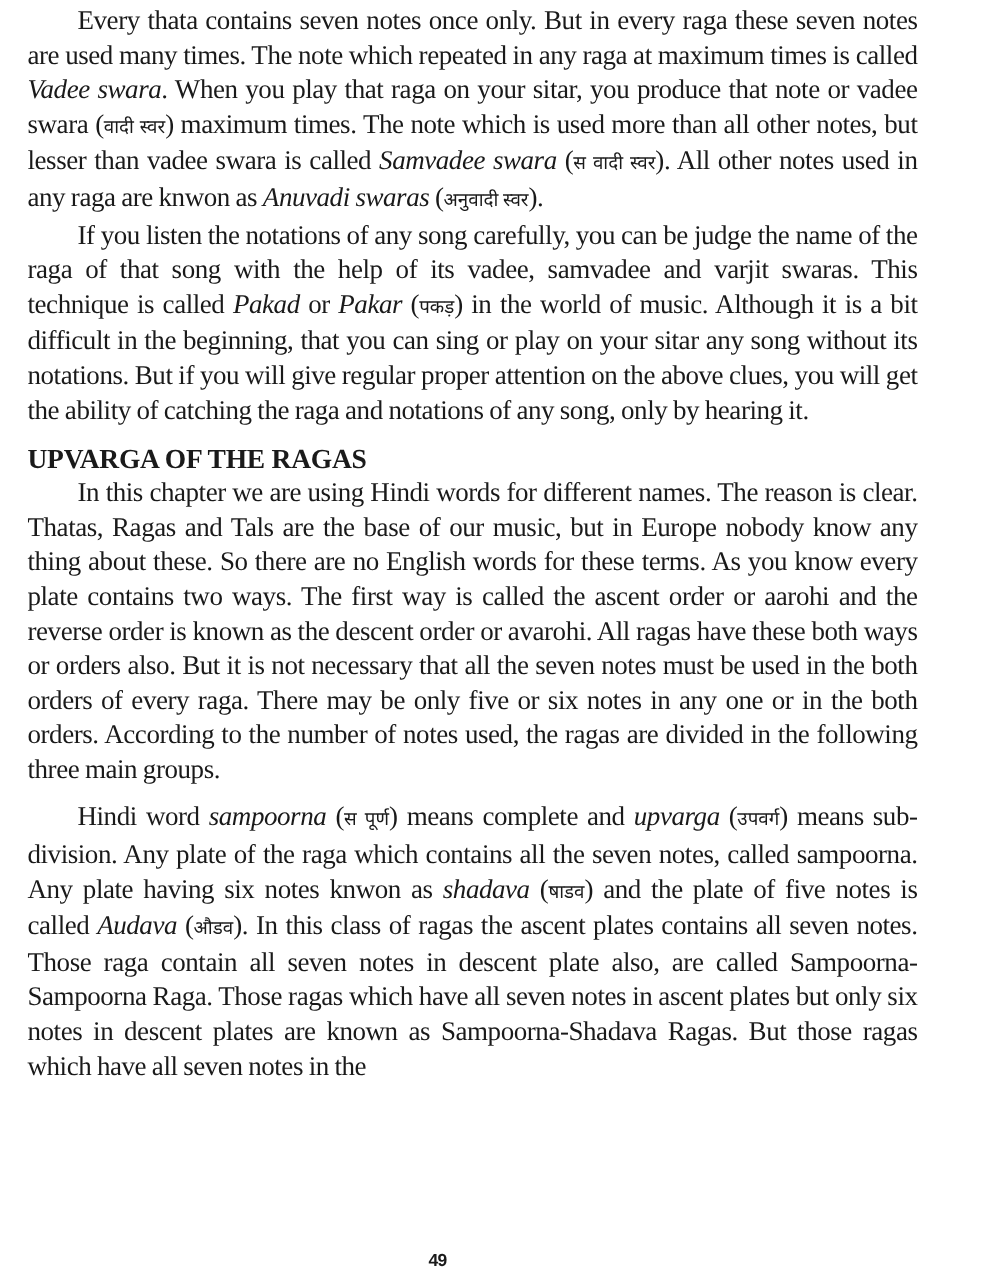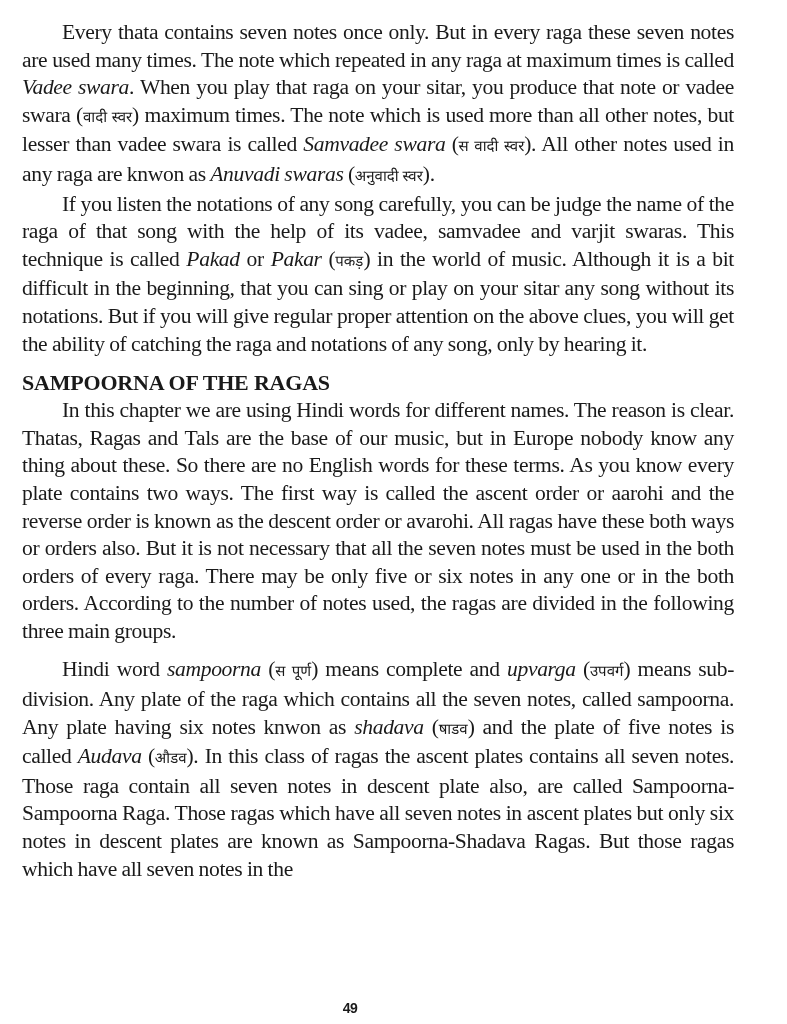--- a/index.html
+++ b/index.html
@@ -11,21 +11,21 @@
     width: 787px;
     height: 1024px;
     overflow: hidden;
     position: relative;
     color: #1a1a1a;
     font-family: "Liberation Serif", "DejaVu Serif", serif;
   }
   .page {
     position: absolute;
     left: 22px;
-    top: 19px;
+    top: 3px;
     width: 712px;
   }
   .para {
     margin: 0;
     font-size: 21.6px;
     line-height: 27.6px;
     text-align: justify;
     text-indent: 40px;
     letter-spacing: -0.35px;
     word-spacing: -0.5px;
@@ -60,21 +60,21 @@
 <div class="page">
 
   <p class="para">
     <span>Every thata contains seven notes once only. But in every raga these seven notes are used many times. The note which repeated in any raga at maximum times is called </span><em>Vadee swara</em><span>. When you play that raga on your sitar, you produce that note or vadee swara (</span><span class="hi">वादी स्वर</span><span>) maximum times. The note which is used more than all other notes, but lesser than vadee swara is called </span><em>Samvadee swara</em><span> (</span><span class="hi">स वादी स्वर</span><span>). All other notes used in any raga are knwon as </span><em>Anuvadi swaras</em><span> (</span><span class="hi">अनुवादी स्वर</span><span>).</span>
   </p>
 
   <p class="para gap-after">
     <span>If you listen the notations of any song carefully, you can be judge the name of the raga of that song with the help of its vadee, samvadee and varjit swaras. This technique is called </span><em>Pakad</em><span> or </span><em>Pakar</em><span> (</span><span class="hi">पकड़</span><span>) in the world of music. Although it is a bit difficult in the beginning, that you can sing or play on your sitar any song without its notations. But if you will give regular proper attention on the above clues, you will get the ability of catching the raga and notations of any song, only by hearing it.</span>
   </p>
 
-  <h2 class="heading">SAMPOORNA OF THE RAGAS</h2>
+  <h2 class="heading">UPVARGA OF THE RAGAS</h2>
   <p class="para gap-after">
     <span>In this chapter we are using Hindi words for different names. The reason is clear. Thatas, Ragas and Tals are the base of our music, but in Europe nobody know any thing about these. So there are no English words for these terms. As you know every plate contains two ways. The first way is called the ascent order or aarohi and the reverse order is known as the descent order or avarohi. All ragas have these both ways or orders also. But it is not necessary that all the seven notes must be used in the both orders of every raga. There may be only five or six notes in any one or in the both orders. According to the number of notes used, the ragas are divided in the following three main groups.</span>
   </p>
 
   <p class="para">
     <span>Hindi word </span><em>sampoorna</em><span> (</span><span class="hi">स पूर्ण</span><span>) means complete and </span><em>upvarga</em><span> (</span><span class="hi">उपवर्ग</span><span>) means sub-division. Any plate of the raga which contains all the seven notes, called sampoorna. Any plate having six notes knwon as </span><em>shadava</em><span> (</span><span class="hi">षाडव</span><span>) and the plate of five notes is called </span><em>Audava</em><span> (</span><span class="hi">औडव</span><span>). In this class of ragas the ascent plates contains all seven notes. Those raga contain all seven notes in descent plate also, are called Sampoorna-Sampoorna Raga. Those ragas which have all seven notes in ascent plates but only six notes in descent plates are known as Sampoorna-Shadava Ragas. But those ragas which have all seven notes in the</span>
   </p>
 </div>
 
 <div class="page-number">49</div>

